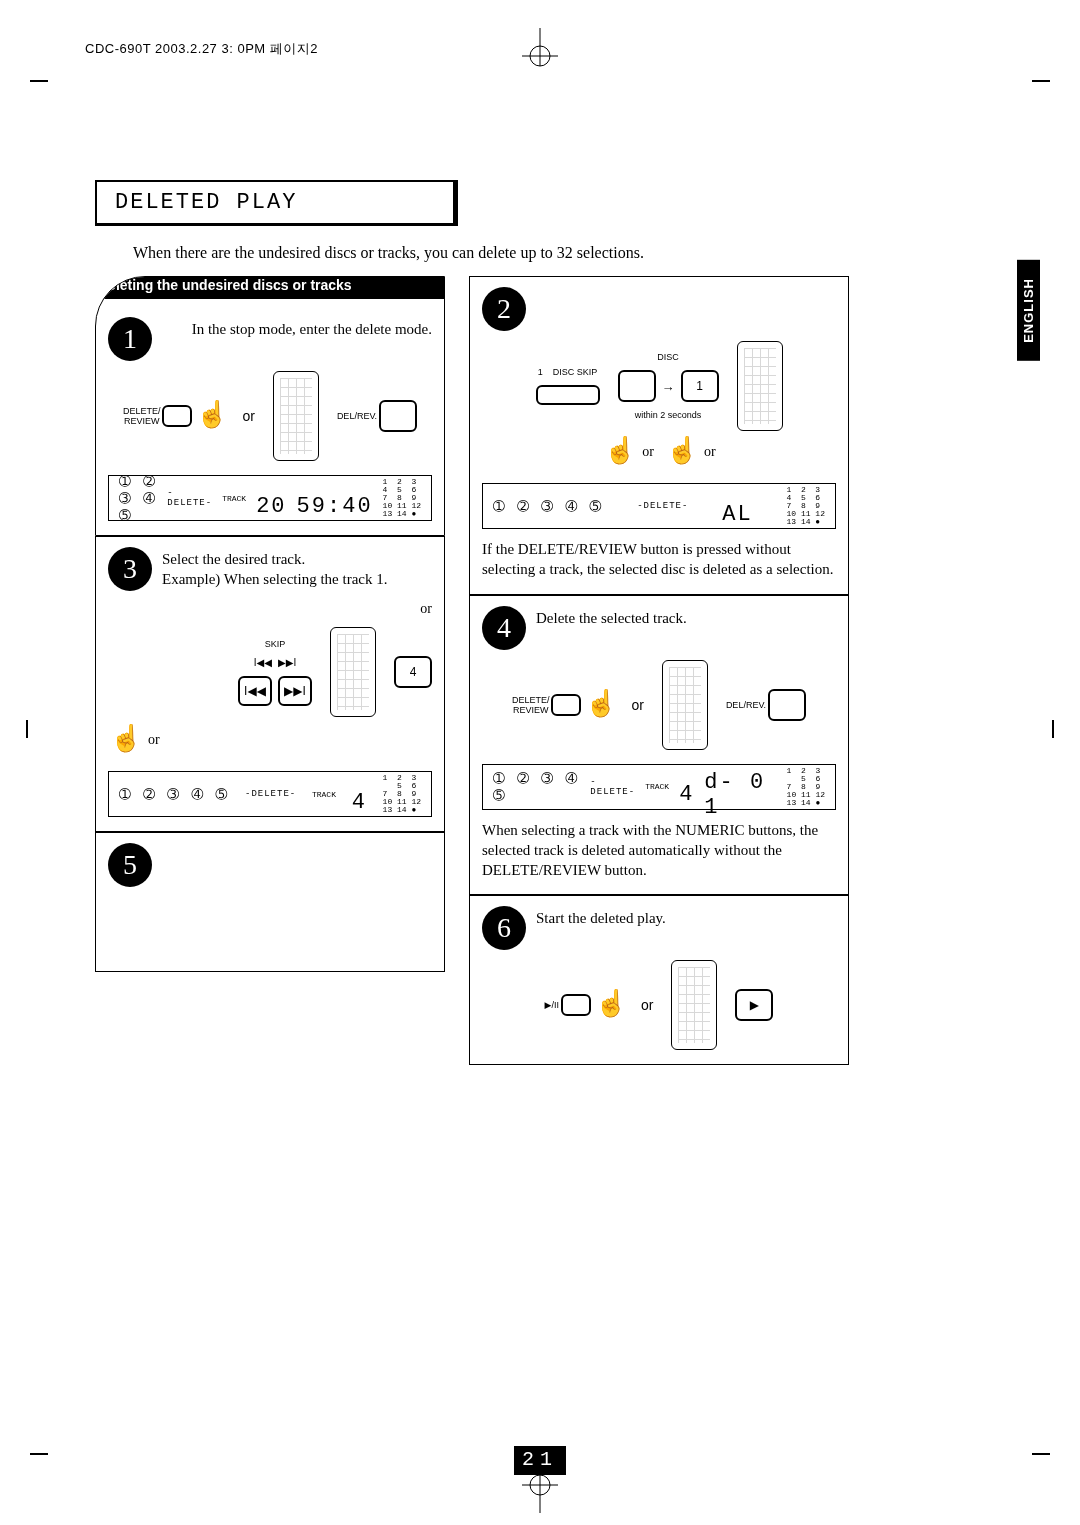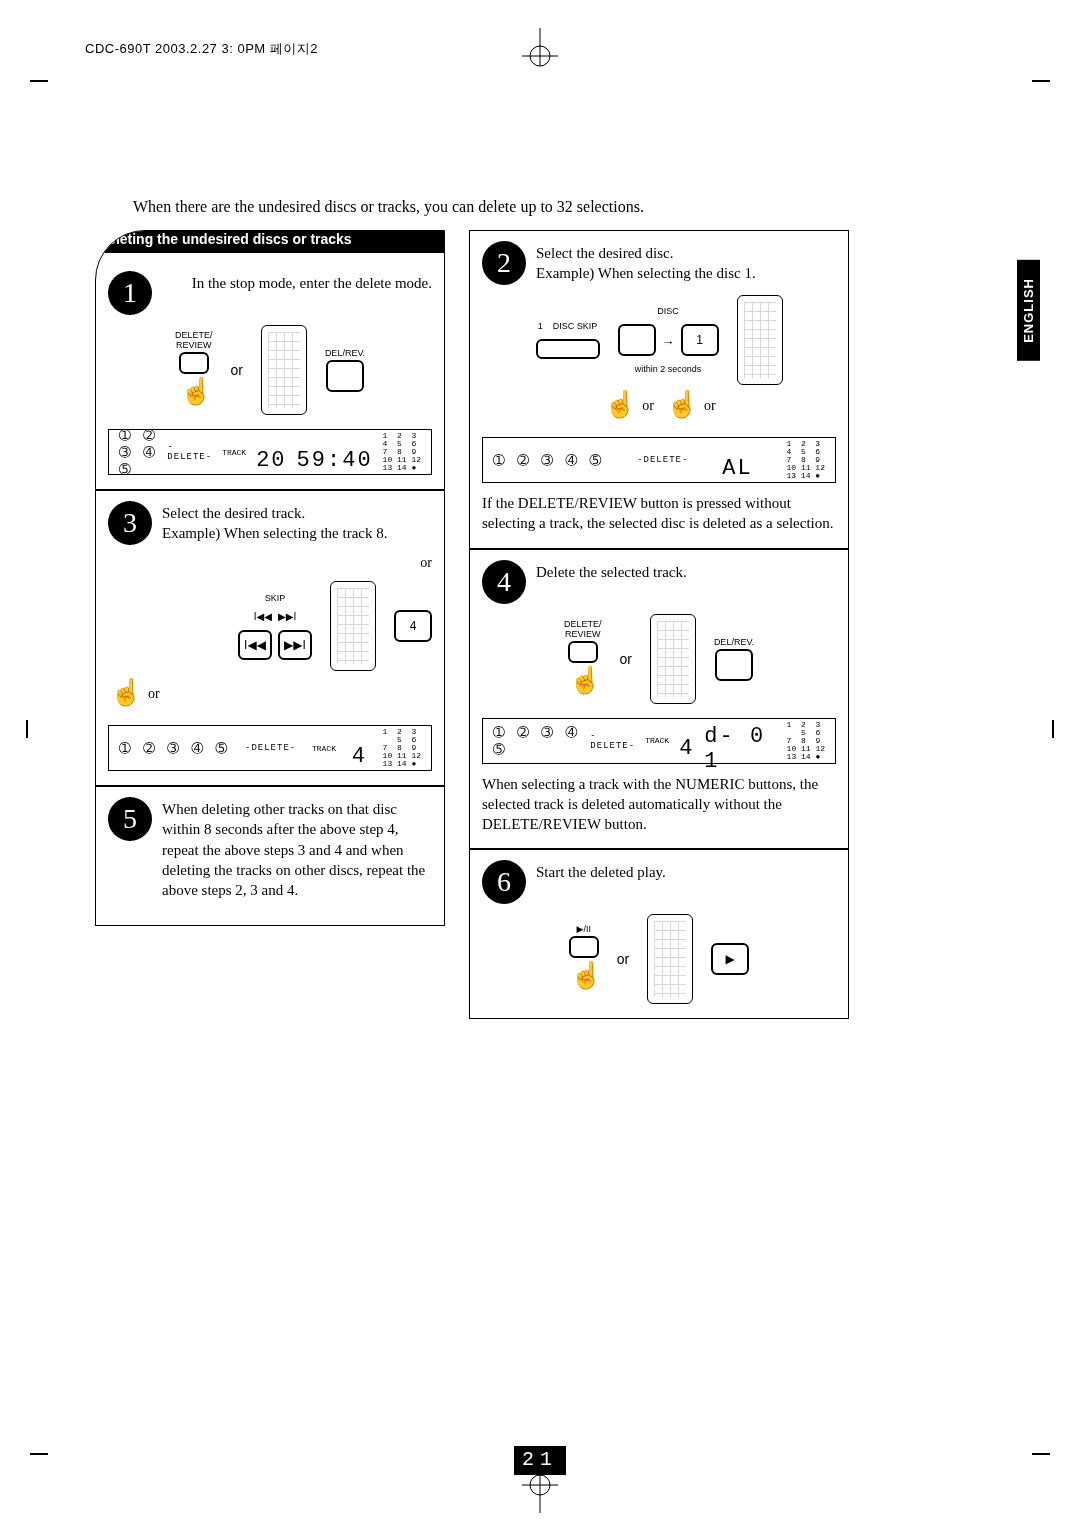--- a/index.html
+++ b/index.html
@@ -198,21 +198,21 @@
   .col-cell-group { display:flex; flex-direction:column; }
   .first-cell {
     border: 1px solid #000;
     border-top-left-radius: 50px;
     padding: 0;
     overflow: hidden;
   }
   .first-cell-inner { padding: 10px 12px 14px 12px; }
   .col-stack { display:flex; align-items:center; gap:8px; flex-direction:column;}
   .row-flex { display:flex; align-items:center; gap:10px; justify-content:center;}
-  .mini-label-over { display:flex; flex-direction:column; align-items:center; gap:2px;}
+  .mini-label-over { display:flex; flex-direction:row; align-items:center; gap:2px;}
 </style>
 </head>
 <body>
 
 <div class="reg-mark top">
   <svg viewBox="0 0 60 40">
       <circle cx="30" cy="28" r="10" fill="none" stroke="#000"></circle>
       <line x1="30" y1="0" x2="30" y2="38" stroke="#000"></line>
       <line x1="12" y1="28" x2="48" y2="28" stroke="#000"></line>
     </svg>
@@ -230,20 +230,21 @@
 <div class="corner-tick" style="bottom:70px;right:30px"></div>
 <div class="corner-tick v" style="top:720px;left:26px"></div>
 <div class="corner-tick v" style="top:720px;right:26px"></div>
 
 <div class="header-meta">CDC-690T 2003.2.27 3: 0PM 페이지2</div>
 
 <div class="side-tab">ENGLISH</div>
 
 <div class="page">
 
+  <div class="title-box">DELETED PLAY</div>
   <div class="intro">When there are the undesired discs or tracks, you can delete up to 32 selections.</div>
 
   <div class="grid">
 
     <div class="col-cell-group">
 
       <div class="first-cell">
         <div class="deleting-banner">Deleting the undesired discs or tracks</div>
         <div class="first-cell-inner">
           <div class="step-head">
@@ -277,21 +278,21 @@
 13 14 ●</span>
           </div>
         </div>
       </div>
 
       <div class="cell">
         <div class="step-head">
           <div class="step-num">3</div>
           <div class="step-text">
             <div>Select the desired track.</div>
-            <div>Example) When selecting the track 8.</div>
+            <div>Example) When selecting the track 1.</div>
           </div>
         </div>
         <div style="text-align:right;margin-top:8px">
           <span class="or">or</span>
         </div>
         <div class="illust" style="justify-content:flex-end">
           <div class="col-stack">
             <div class="label-small">SKIP</div>
             <div class="skip-btns">
               <span style="font-size:10px">I◀◀</span>
@@ -318,35 +319,30 @@
    5  6
 7  8  9
 10 11 12
 13 14 ●</span>
         </div>
       </div>
 
       <div class="cell" style="min-height:140px">
         <div class="step-head">
           <div class="step-num">5</div>
-          <div class="step-text">When deleting other tracks on that disc within 8 seconds after the above step 4, repeat the above steps 3 and 4 and when deleting the tracks on other discs, repeat the above steps 2, 3 and 4.</div>
         </div>
       </div>
 
     </div>
 
     <div class="col-cell-group">
 
       <div class="cell">
         <div class="step-head">
           <div class="step-num">2</div>
-          <div class="step-text">
-            <div>Select the desired disc.</div>
-            <div>Example) When selecting the disc 1.</div>
-          </div>
         </div>
         <div class="illust">
           <div class="col-stack">
             <div class="row-flex">
               <span class="label-small">1</span>
               <span class="label-small">DISC SKIP</span>
             </div>
             <div class="keybtn" style="width:60px;height:16px"></div>
           </div>
           <div class="col-stack">

